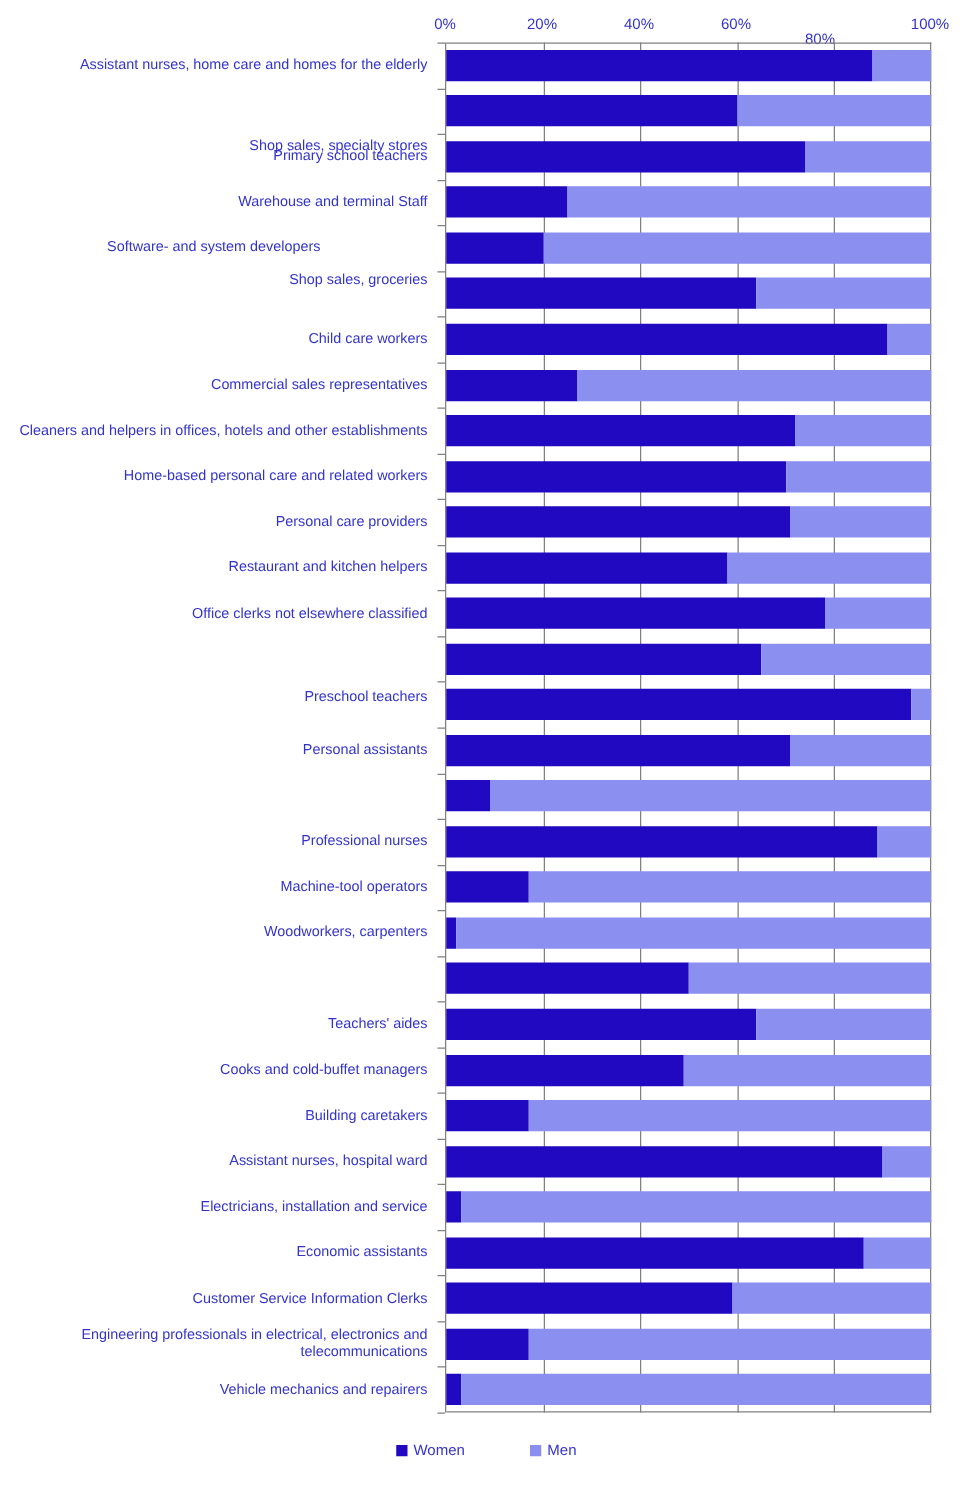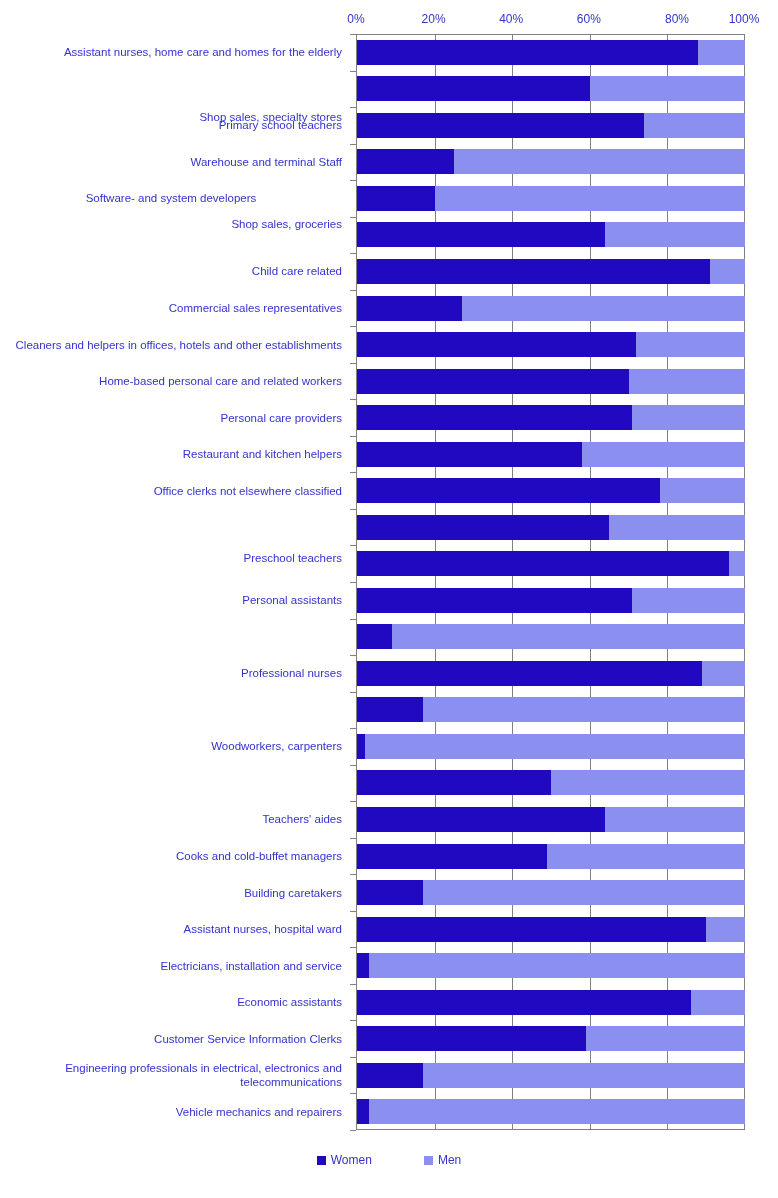--- a/index.html
+++ b/index.html
@@ -162,21 +162,21 @@
 </head>
 <body>
 
 <div id="chart-root">
 
   <div class="axis-header">
       <div class="axis-tick-label" style="left: 0px;">0%</div>
       <div class="axis-tick-label" style="left: 77.6px;">20%</div>
       <div class="axis-tick-label" style="left: 155.2px;">40%</div>
       <div class="axis-tick-label" style="left: 232.8px;">60%</div>
-      <div class="axis-tick-label" style="left: 321px;">80%</div>
+      <div class="axis-tick-label" style="left: 300px; margin-top: 12px;">80%</div>
       <div class="axis-tick-label" style="left: 388px;">100%</div>
     </div>
 
   <div class="plot">
     <div class="plot-frame-top"></div>
     <div class="plot-frame-bottom"></div>
     <div class="gridlines">
         <div class="gridline" style="left: 77.6px;"></div>
         <div class="gridline" style="left: 155.2px;"></div>
         <div class="gridline" style="left: 232.8px;"></div>
@@ -307,30 +307,31 @@
       </div>
   </div>
 
   <div class="cat-labels">
       <div class="cat-label" style="top: 11.2667px;">Assistant nurses, home care and homes for the elderly</div>
       <div class="cat-label" style="top: 47.8px; margin-top: 28px;">Shop sales, specialty stores</div>
       <div class="cat-label" style="top: 84.3333px;">Primary school teachers</div>
       <div class="cat-label" style="top: 120.867px;">Warehouse and terminal Staff</div>
       <div class="cat-label" style="top: 157.4px; text-align: center;">Software- and system developers</div>
       <div class="cat-label" style="top: 183px;">Shop sales, groceries</div>
-      <div class="cat-label" style="top: 230.467px;">Child care related</div>
+      <div class="cat-label" style="top: 230.467px;">Child care workers</div>
       <div class="cat-label" style="top: 267px;">Commercial sales representatives</div>
       <div class="cat-label" style="top: 303.533px;">Cleaners and helpers in offices, hotels and other establishments</div>
       <div class="cat-label" style="top: 340.067px;">Home-based personal care and related workers</div>
       <div class="cat-label" style="top: 376.6px;">Personal care providers</div>
       <div class="cat-label" style="top: 413.133px;">Restaurant and kitchen helpers</div>
       <div class="cat-label" style="top: 449.667px;">Office clerks not elsewhere classified</div>
       <div class="cat-label" style="top: 517px;">Preschool teachers</div>
       <div class="cat-label" style="top: 559.267px;">Personal assistants</div>
       <div class="cat-label" style="top: 632.333px;">Professional nurses</div>
+      <div class="cat-label" style="top: 668.867px;">Machine-tool operators</div>
       <div class="cat-label" style="top: 705.4px;">Woodworkers, carpenters</div>
       <div class="cat-label" style="top: 778.467px;">Teachers' aides</div>
       <div class="cat-label" style="top: 815px;">Cooks and cold-buffet managers</div>
       <div class="cat-label" style="top: 851.533px;">Building caretakers</div>
       <div class="cat-label" style="top: 888.067px;">Assistant nurses, hospital ward</div>
       <div class="cat-label" style="top: 924.6px;">Electricians, installation and service</div>
       <div class="cat-label" style="top: 961.133px;">Economic assistants</div>
       <div class="cat-label" style="top: 997.667px;">Customer Service Information Clerks</div>
       <div class="cat-label" style="top: 1027.2px;">Engineering professionals in electrical, electronics and telecommunications</div>
       <div class="cat-label" style="top: 1070.73px;">Vehicle mechanics and repairers</div>

